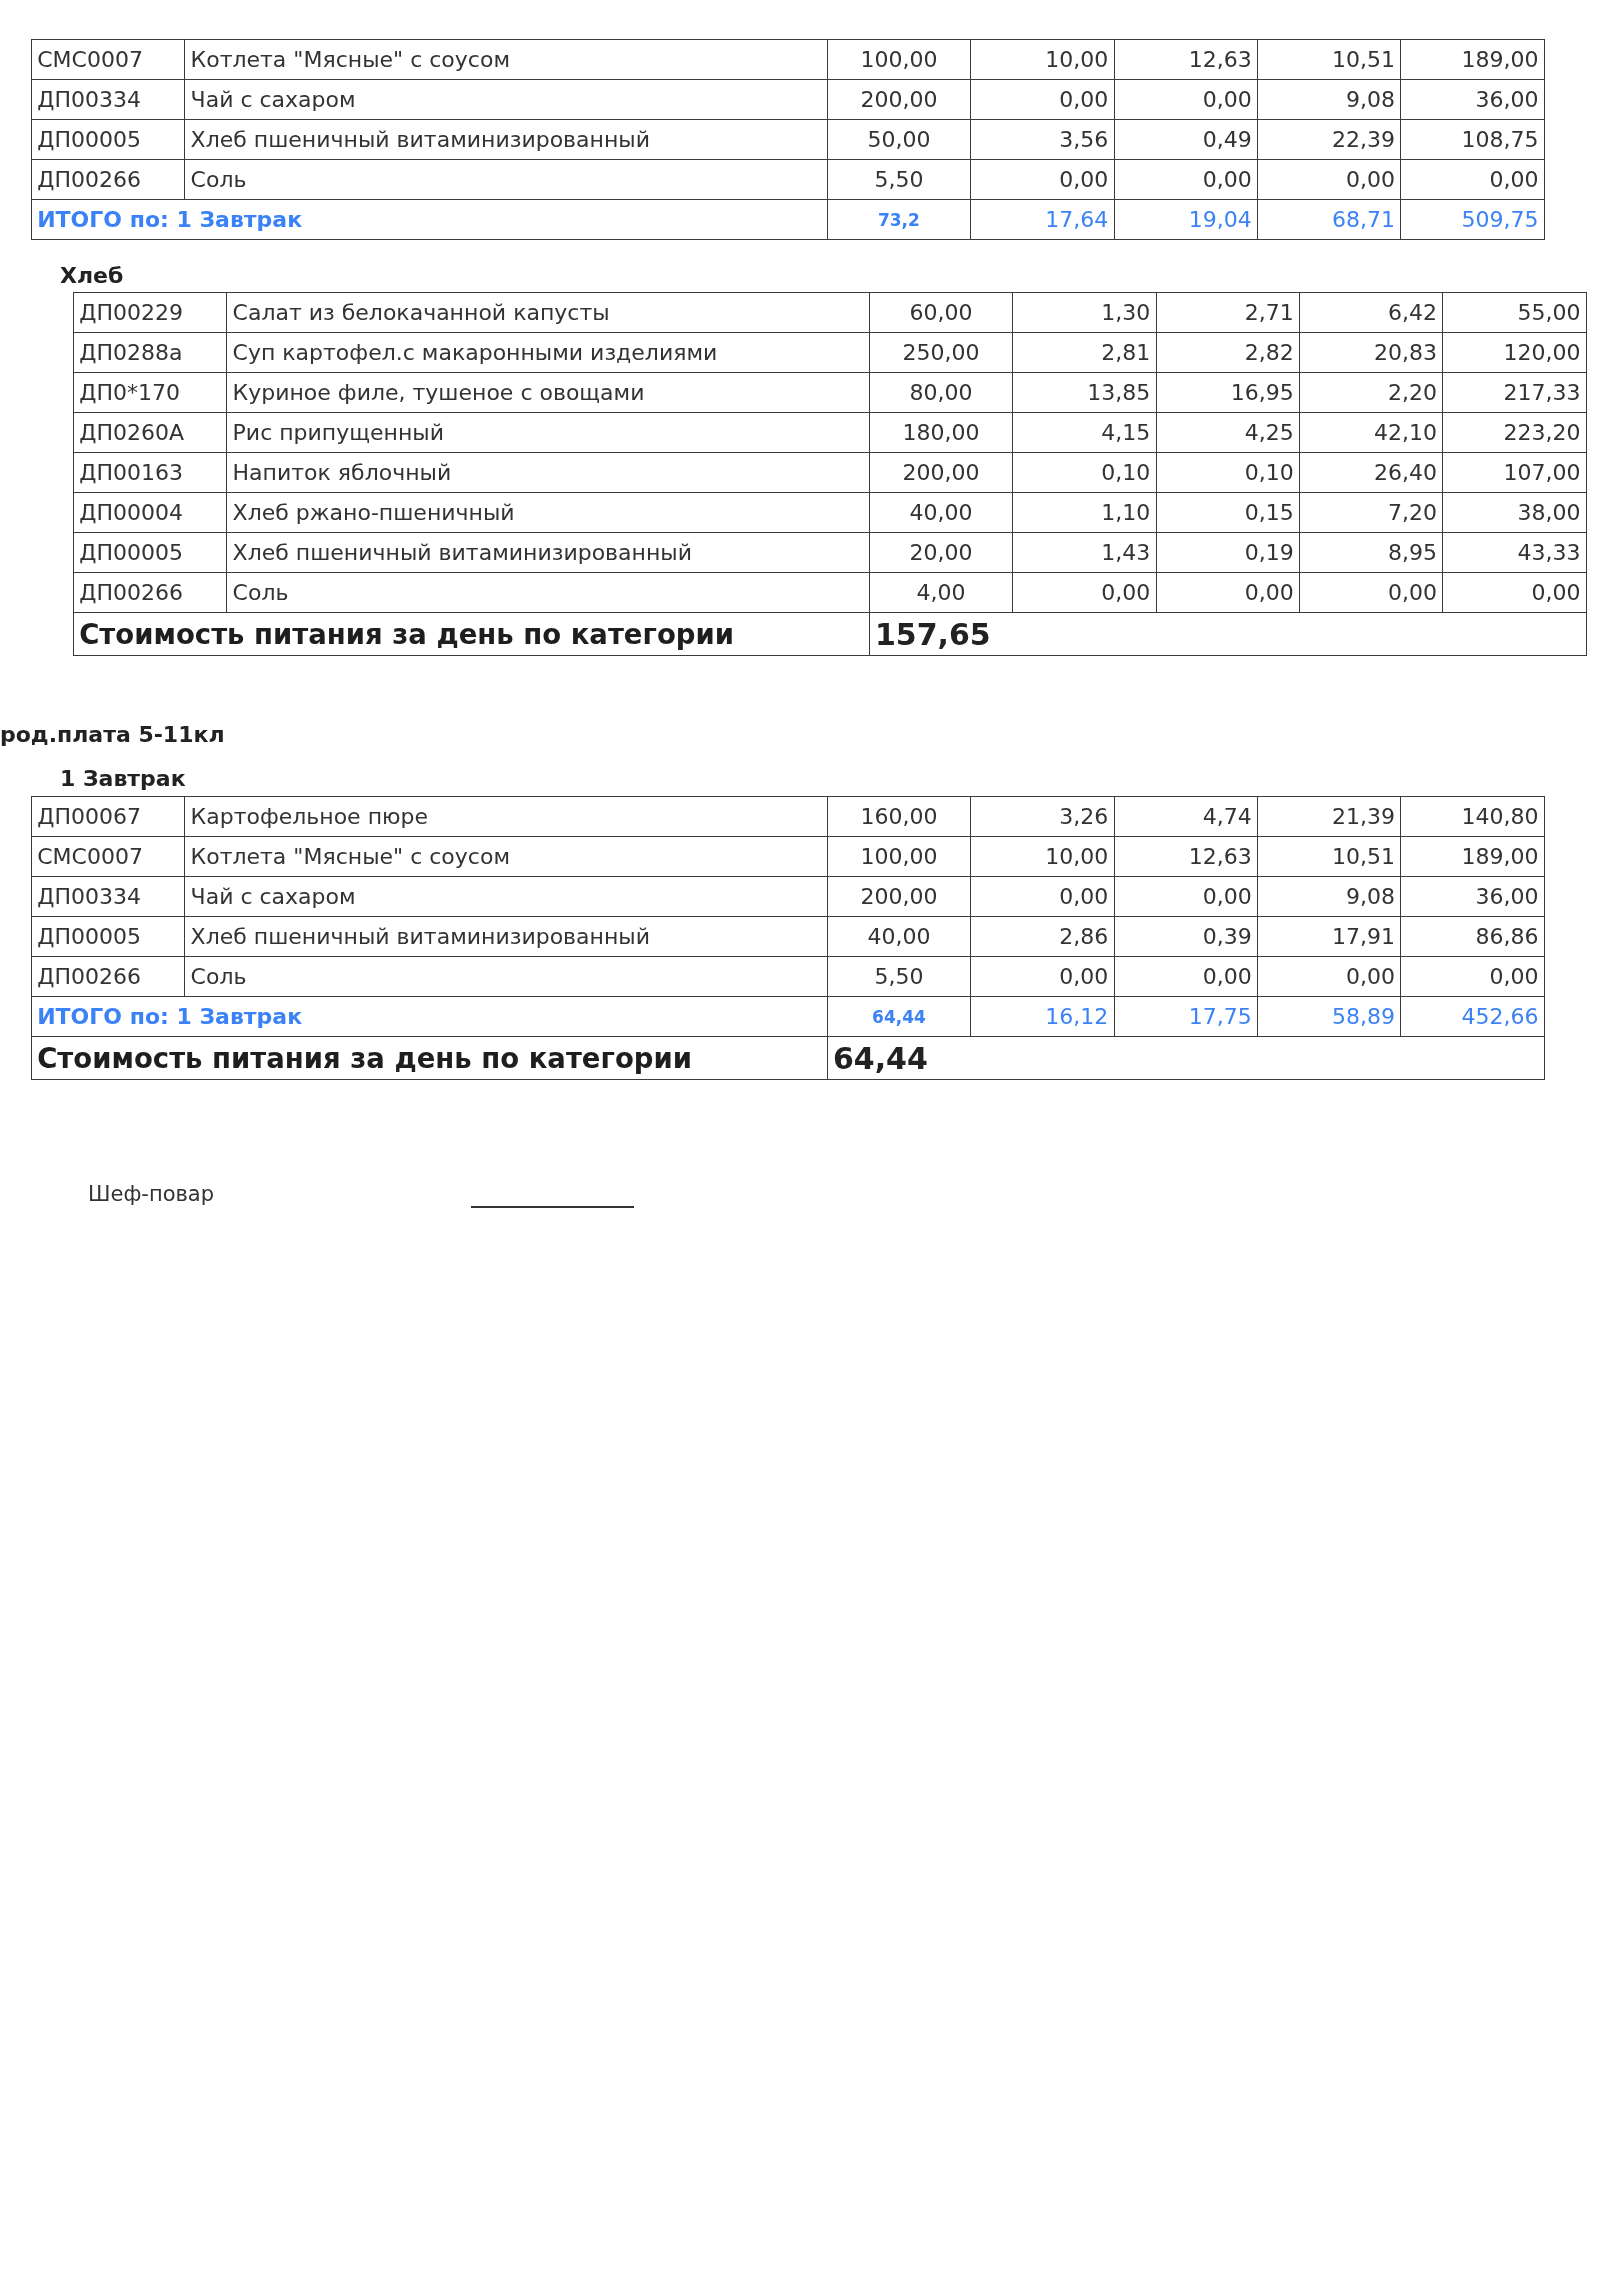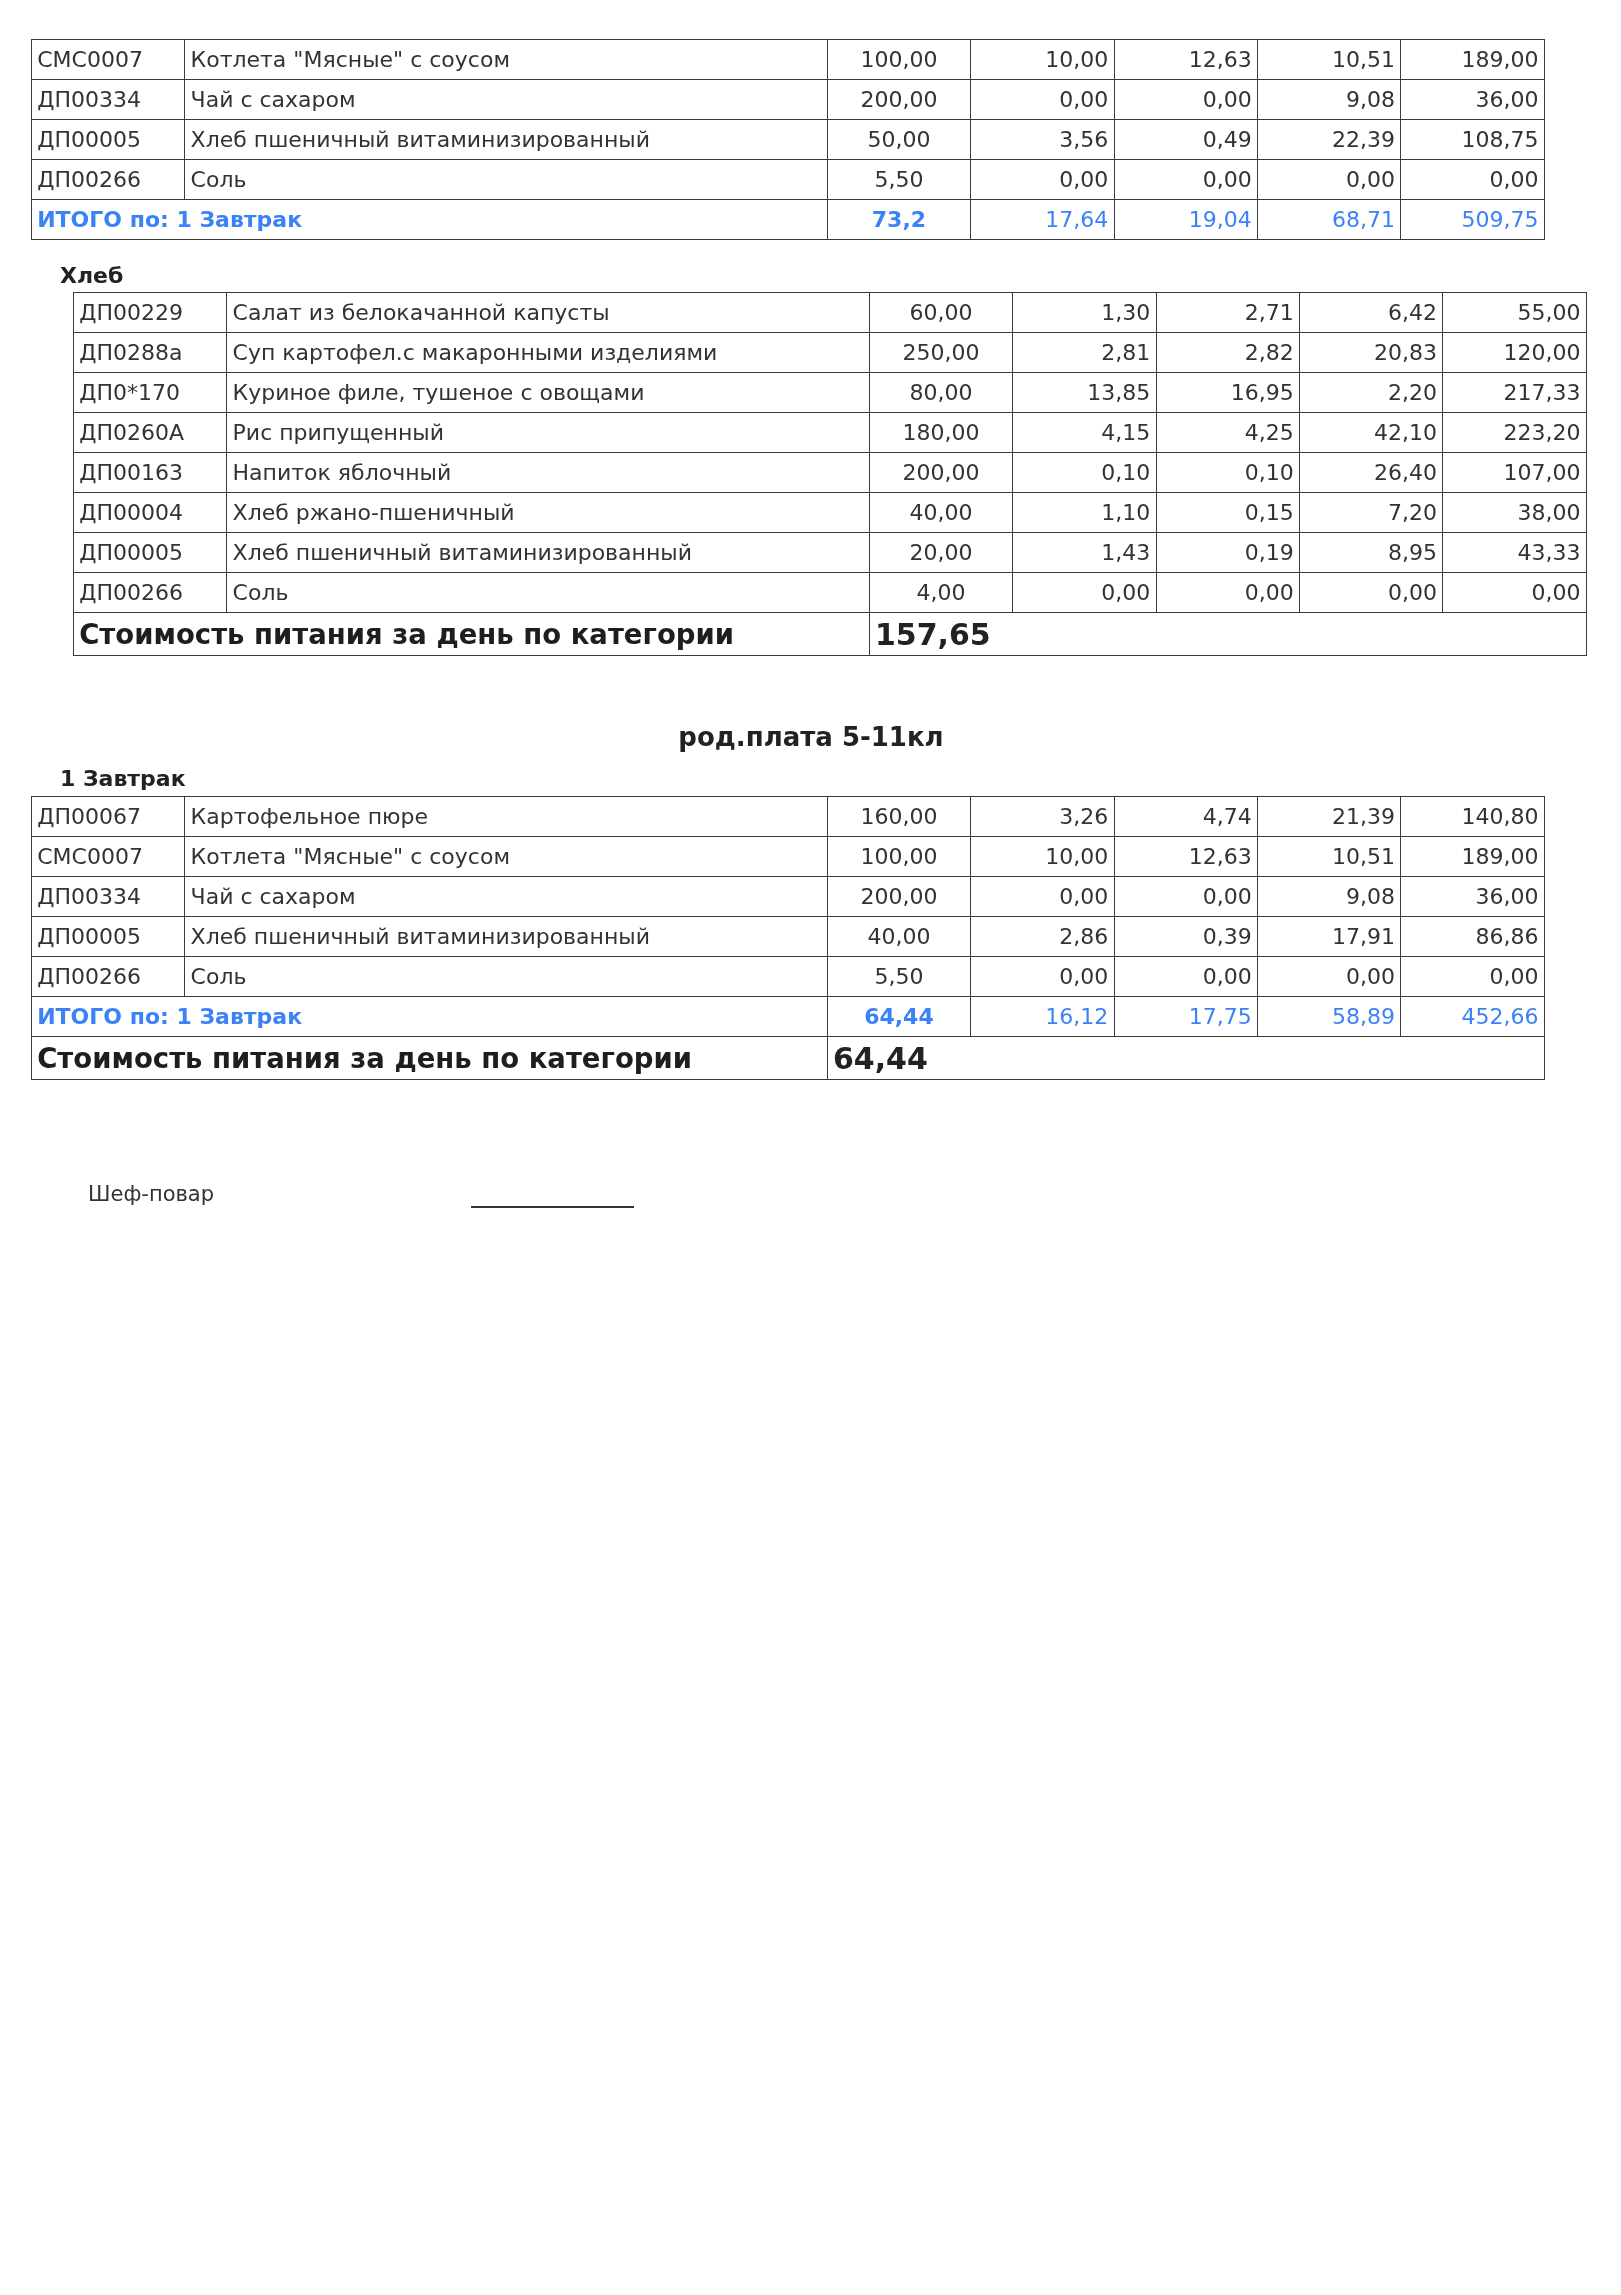--- a/index.html
+++ b/index.html
@@ -8,24 +8,24 @@
   .sec-label { position:absolute; left:60px; font-weight:bold; font-size:22px; color:#222; }
   table.menu { position:absolute; left:31px; width:1513px; border-collapse:collapse; table-layout:fixed; }
   table.menu td { border:1.3px solid #3a3a3a; height:39px; padding:0 5.2px; font-size:22px;
                   white-space:nowrap; overflow:hidden; color:#333; }
   table.menu td.code { width:142px; }
   table.menu td.name { width:631px; }
   table.menu td.num { text-align:right; width:132px; }
   table.menu td.qty { text-align:center; width:132px; }
   table.menu tr.total td { font-weight:bold; color:#3b82f6; }
   table.menu tr.total td.num, table.menu tr.total td.qty { font-weight:normal; }
-  table.menu tr.total td.qty { font-weight:bold; font-size:22px; }
+  table.menu tr.total td.qty { font-weight:bold; font-size:17px; }
   table.menu tr.summary td { height:42px; font-size:27.5px; font-weight:bold; color:#1e1e1e; }
   table.menu tr.summary td.sumval { font-weight:bold; font-size:30px; color:#222; }
-  .centered { position:absolute; left:0; width:1622px; text-align:center; font-weight:bold; font-size:26px; color:#222; }
+  .centered { position:absolute; left:0; width:1622px; font-weight:bold; font-size:22px; color:#222; }
   .sig-label { position:absolute; left:88px; top:1182px; font-size:21px; color:#333; }
   .sig-line { position:absolute; left:471px; top:1206px; width:163px; border-top:2px solid #333; }
 </style>
 </head>
 <body>
 
 <table class="menu" style="top:39px;">
   <tbody>
     <tr>
       <td class="code">СМС0007</td>

